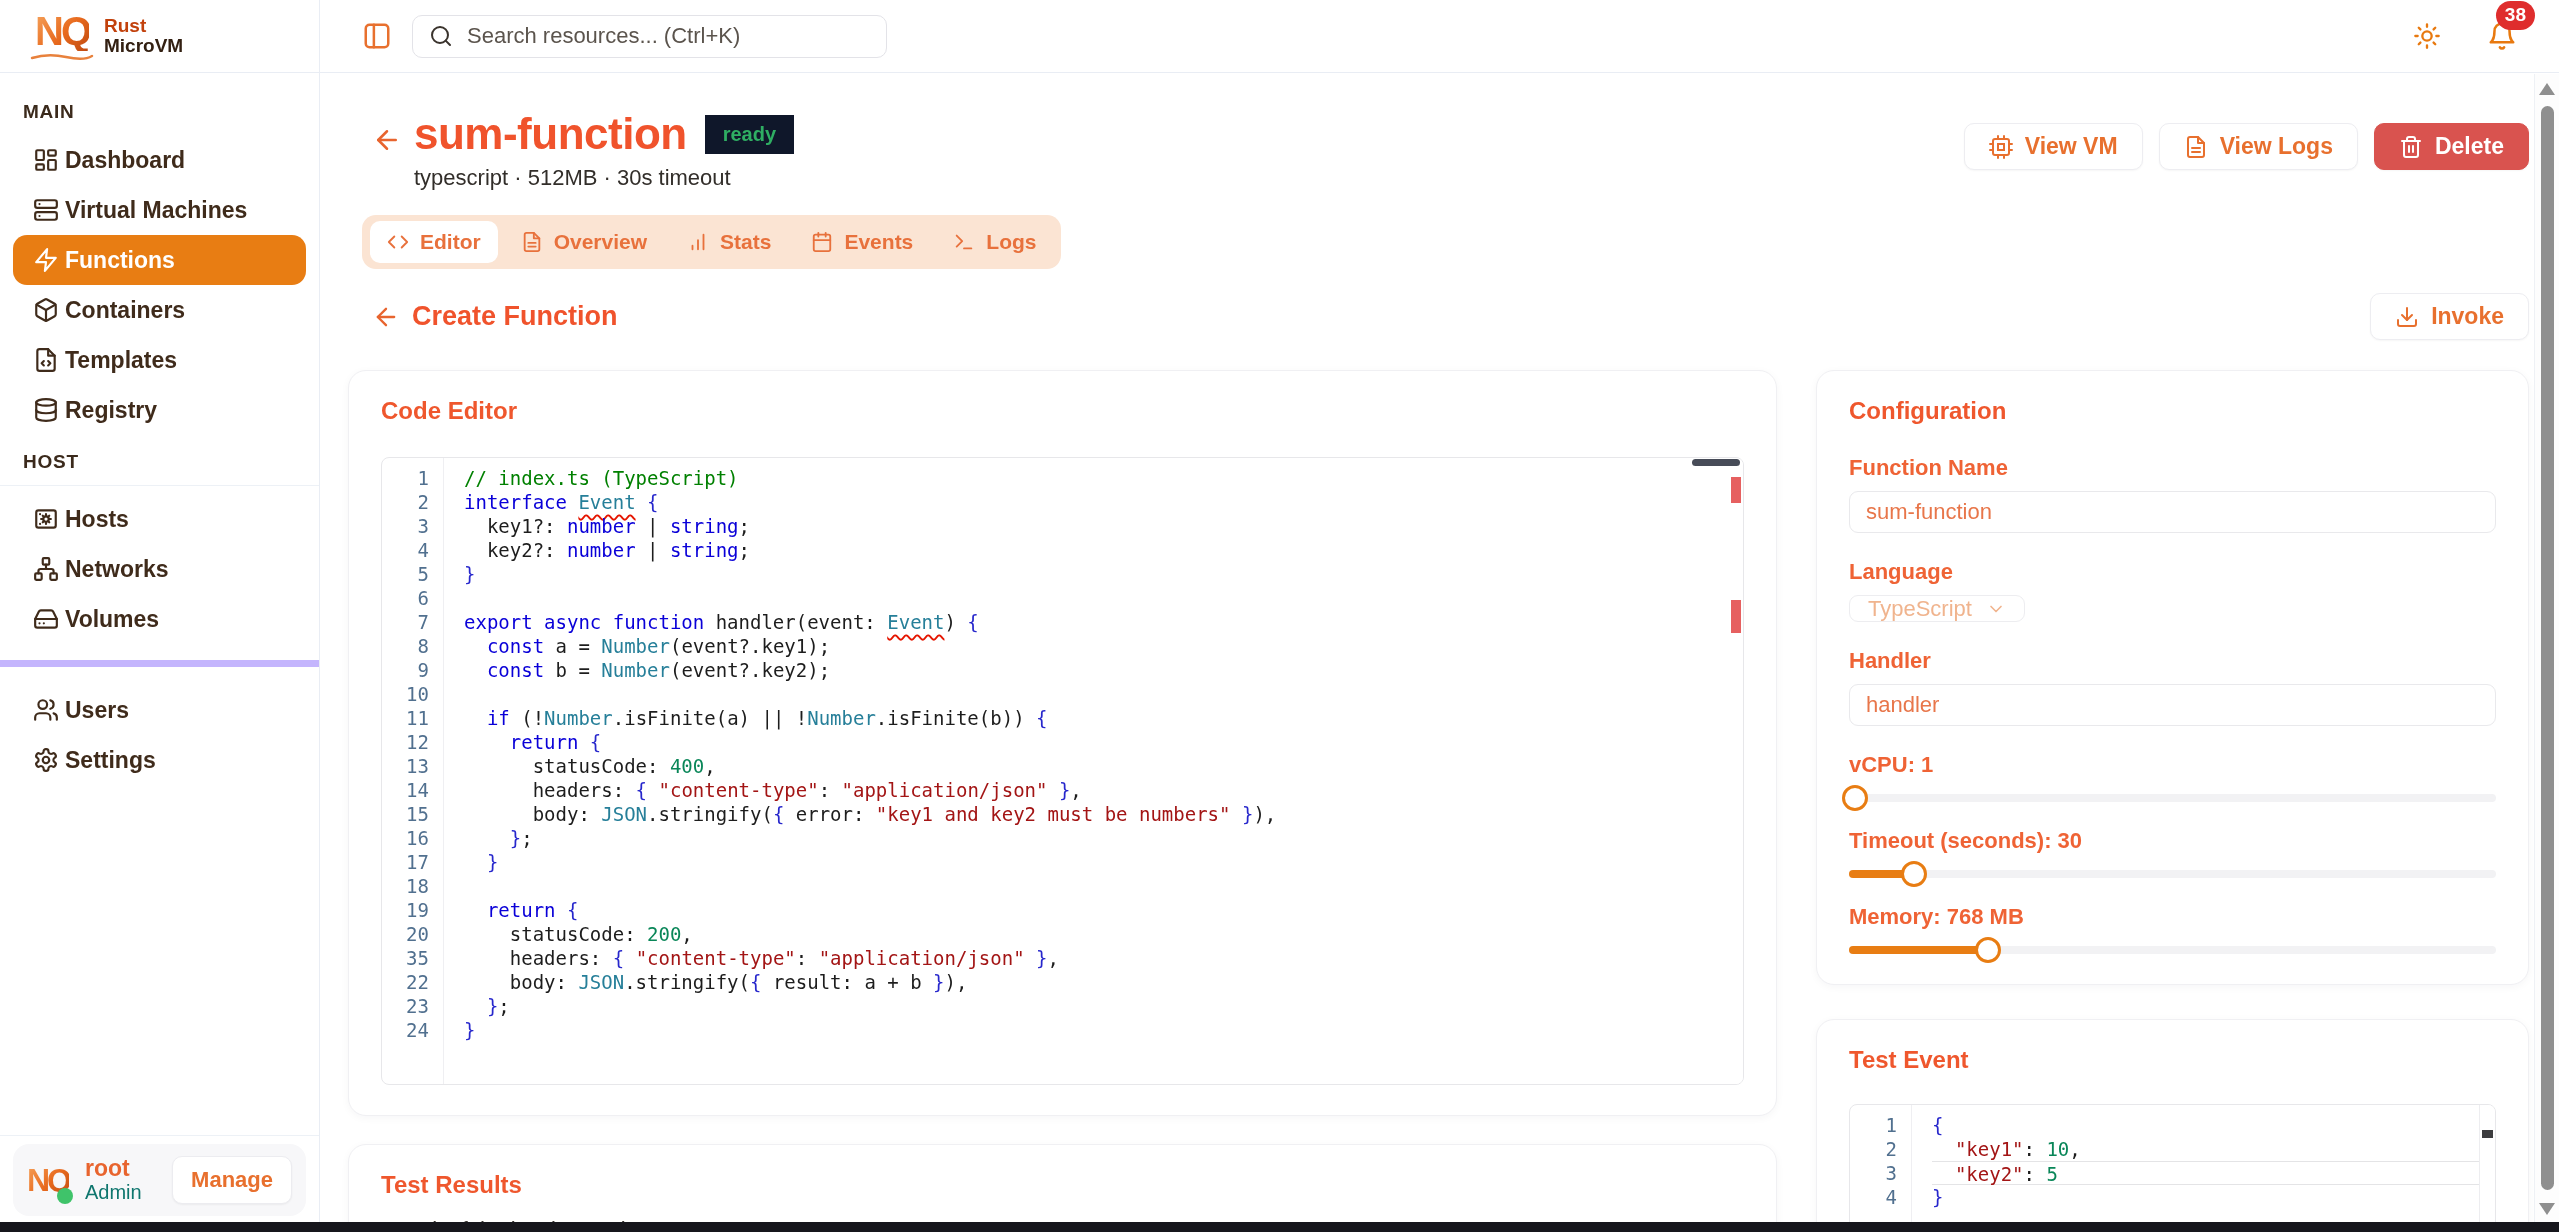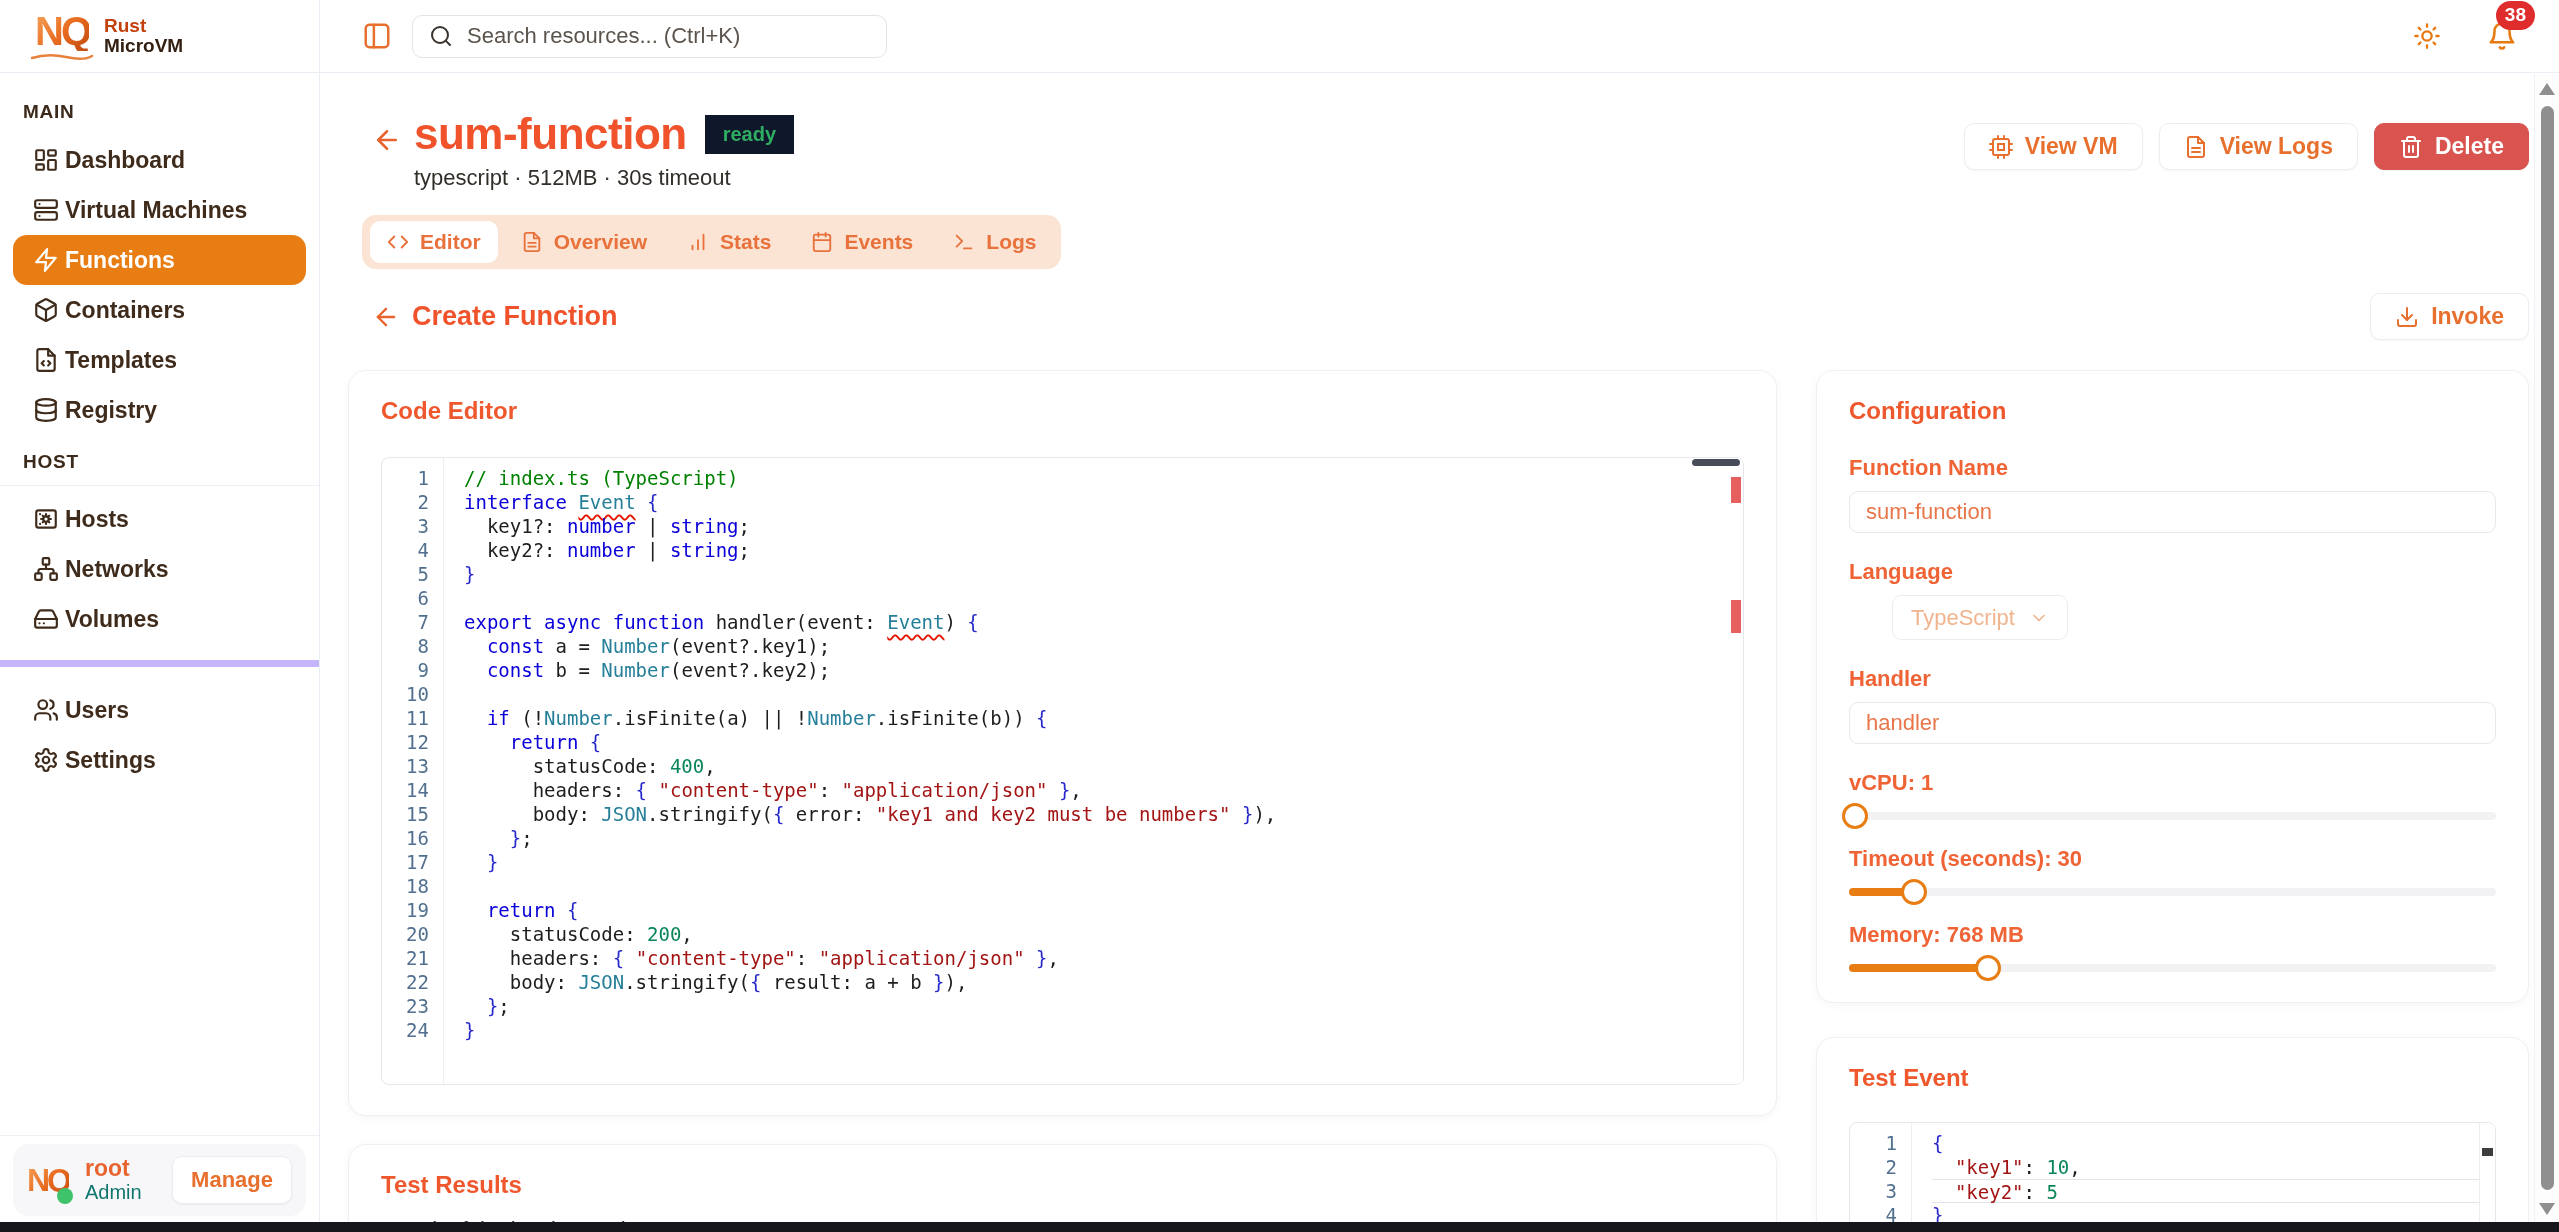--- a/index.html
+++ b/index.html
@@ -106,21 +106,21 @@
   .vscroll{position:absolute;top:0;right:0;width:16px;height:100%;border-left:1px solid #ededf0;background:#fff;}
   .vthumb{position:absolute;top:25px;left:2px;width:11px;height:8px;background:#3d3d3f;}
 
   .results-card p{font-size:22px;color:#36322e;margin:18px 0 0;font-weight:500;}
   .results-card{min-height:130px;}
 
   
   .cfg-label{display:block;font-size:22px;font-weight:600;color:#ef6335;margin:26px 0 10px;}
   .cfg-label.first{margin-top:30px;}
   .cfg-input{width:100%;height:42px;border:1px solid #e9e9ec;border-radius:9px;font-size:22px;color:#e8764a;padding:0 16px;font-family:inherit;outline:none;background:#fff;}
-  .select{display:inline-flex;align-items:center;gap:14px;height:45px;border:1px solid #ededf0;border-radius:9px;padding:0 18px;color:#f0b48e;font-size:22px;cursor:default;margin-left:43px;}
+  .select{display:inline-flex;align-items:center;gap:14px;height:27px;border:1px solid #ededf0;border-radius:9px;padding:0 18px;color:#f0b48e;font-size:22px;cursor:default;}
   .select svg{width:20px;height:20px;}
   .slider-row{margin-top:26px;}
   .slider-label{font-size:22px;font-weight:600;color:#ef6335;}
   .slider-track{position:relative;height:8px;background:#f2f2f4;border-radius:4px;margin-top:16px;cursor:pointer;}
   .slider-fill{position:absolute;left:0;top:0;height:8px;border-radius:4px;background:#e87d13;}
   .slider-thumb{position:absolute;top:50%;width:26px;height:26px;border-radius:50%;background:#fff;border:3px solid #e87d13;transform:translate(-50%,-50%);}
 
   
   .scrollbar{position:absolute;top:74px;right:0;bottom:10px;width:25px;background:#fdfdfd;border-left:1px solid #eef1f5;z-index:30;}
   .sb-arrow{position:absolute;left:50%;transform:translateX(-50%);width:0;height:0;border-left:8px solid transparent;border-right:8px solid transparent;}
@@ -447,21 +447,21 @@
                   <div class="ln">11</div>
                   <div class="ln">12</div>
                   <div class="ln">13</div>
                   <div class="ln">14</div>
                   <div class="ln">15</div>
                   <div class="ln">16</div>
                   <div class="ln">17</div>
                   <div class="ln">18</div>
                   <div class="ln">19</div>
                   <div class="ln">20</div>
-                  <div class="ln">21</div>
+                  <div class="ln">35</div>
                   <div class="ln">22</div>
                   <div class="ln">23</div>
                   <div class="ln">24</div>
                 </div>
               <div class="codearea"><div class="line"><span class="tk-c">// index.ts (TypeScript)</span></div><div class="line"><span class="tk-k">interface </span><span class="tk-t tk-err">Event</span><span class="tk-d"> </span><span class="tk-b">{</span></div><div class="line"><span class="tk-d">  key1?: </span><span class="tk-k">number</span><span class="tk-d"> | </span><span class="tk-k">string</span><span class="tk-d">;</span></div><div class="line"><span class="tk-d">  key2?: </span><span class="tk-k">number</span><span class="tk-d"> | </span><span class="tk-k">string</span><span class="tk-d">;</span></div><div class="line"><span class="tk-b">}</span></div><div class="line">&nbsp;</div><div class="line"><span class="tk-k">export async function</span><span class="tk-d"> handler(event: </span><span class="tk-t tk-err">Event</span><span class="tk-d">) </span><span class="tk-b">{</span></div><div class="line"><span class="tk-d">  </span><span class="tk-k">const</span><span class="tk-d"> a = </span><span class="tk-t">Number</span><span class="tk-d">(event?.key1);</span></div><div class="line"><span class="tk-d">  </span><span class="tk-k">const</span><span class="tk-d"> b = </span><span class="tk-t">Number</span><span class="tk-d">(event?.key2);</span></div><div class="line">&nbsp;</div><div class="line"><span class="tk-d">  </span><span class="tk-k">if</span><span class="tk-d"> (!</span><span class="tk-t">Number</span><span class="tk-d">.isFinite(a) || !</span><span class="tk-t">Number</span><span class="tk-d">.isFinite(b)) </span><span class="tk-b">{</span></div><div class="line"><span class="tk-d">    </span><span class="tk-k">return</span><span class="tk-d"> </span><span class="tk-b">{</span></div><div class="line"><span class="tk-d">      statusCode: </span><span class="tk-n">400</span><span class="tk-d">,</span></div><div class="line"><span class="tk-d">      headers: </span><span class="tk-b">{</span><span class="tk-d"> </span><span class="tk-s">"content-type"</span><span class="tk-d">: </span><span class="tk-s">"application/json"</span><span class="tk-d"> </span><span class="tk-b">}</span><span class="tk-d">,</span></div><div class="line"><span class="tk-d">      body: </span><span class="tk-t">JSON</span><span class="tk-d">.stringify(</span><span class="tk-b">{</span><span class="tk-d"> error: </span><span class="tk-s">"key1 and key2 must be numbers"</span><span class="tk-d"> </span><span class="tk-b">}</span><span class="tk-d">),</span></div><div class="line"><span class="tk-d">    </span><span class="tk-b">}</span><span class="tk-d">;</span></div><div class="line"><span class="tk-d">  </span><span class="tk-b">}</span></div><div class="line">&nbsp;</div><div class="line"><span class="tk-d">  </span><span class="tk-k">return</span><span class="tk-d"> </span><span class="tk-b">{</span></div><div class="line"><span class="tk-d">    statusCode: </span><span class="tk-n">200</span><span class="tk-d">,</span></div><div class="line"><span class="tk-d">    headers: </span><span class="tk-b">{</span><span class="tk-d"> </span><span class="tk-s">"content-type"</span><span class="tk-d">: </span><span class="tk-s">"application/json"</span><span class="tk-d"> </span><span class="tk-b">}</span><span class="tk-d">,</span></div><div class="line"><span class="tk-d">    body: </span><span class="tk-t">JSON</span><span class="tk-d">.stringify(</span><span class="tk-b">{</span><span class="tk-d"> result: a + b </span><span class="tk-b">}</span><span class="tk-d">),</span></div><div class="line"><span class="tk-d">  </span><span class="tk-b">}</span><span class="tk-d">;</span></div><div class="line"><span class="tk-b">}</span></div></div>
               <div class="ruler">
                 <span class="mark m1"></span>
                 <span class="mark m2"></span>
               </div>
               <span class="hthumb"></span>

